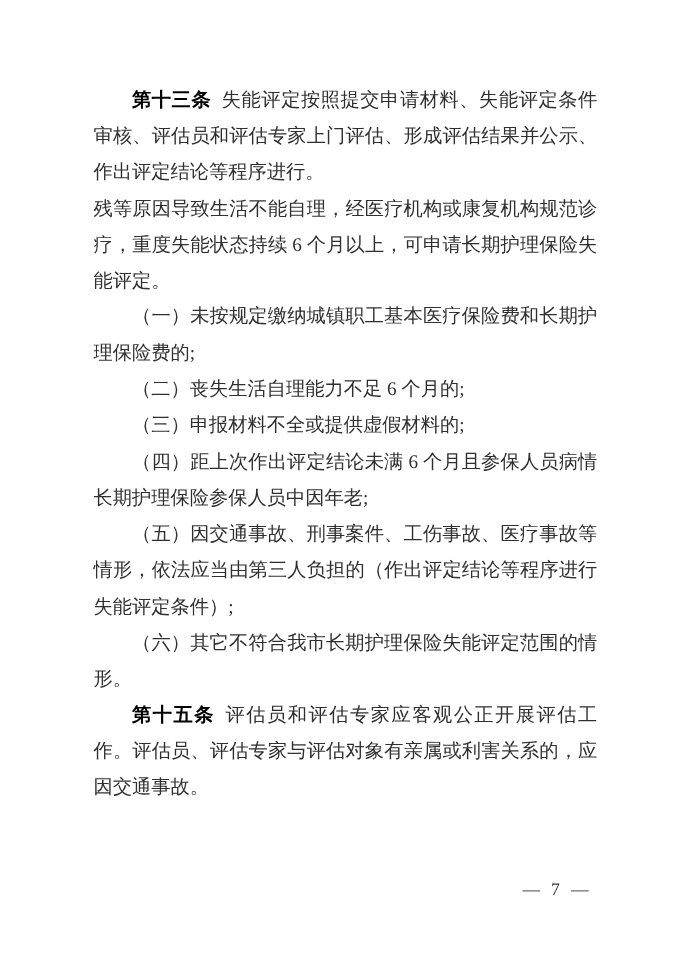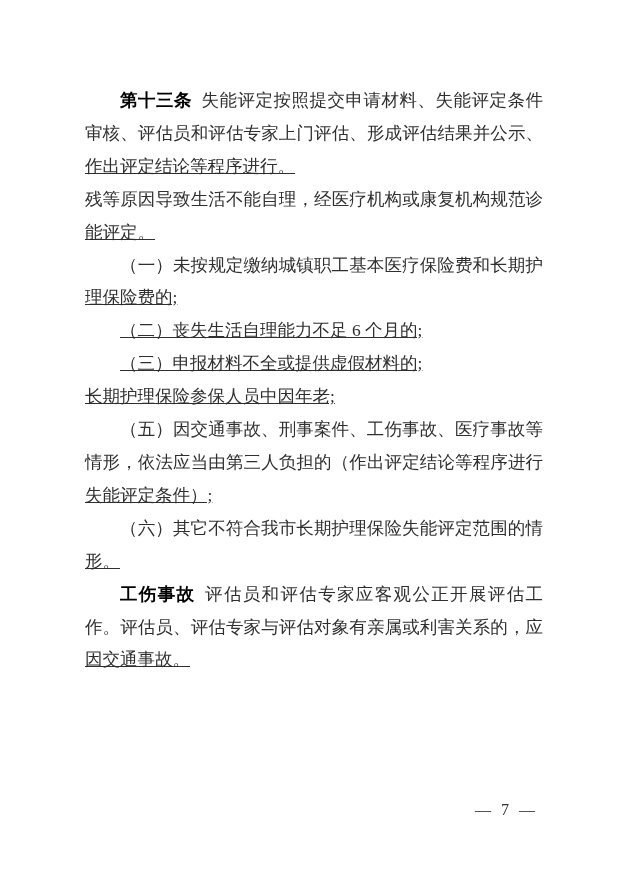--- a/index.html
+++ b/index.html
@@ -11,38 +11,37 @@
     position: relative;
     width: 628px;
     height: 888px;
     background: #ffffff;
     overflow: hidden;
     font-family: "Liberation Serif", "DejaVu Serif", serif;
   }
   .doc-body {
     position: absolute;
     left: 85px;
-    top: 84px;
+    top: 74px;
     width: 458px;
   }
   .line {
     font-size: 17.5px;
     line-height: 32.9px;
     color: #2f2f2f;
     text-align: justify;
     text-align-last: justify;
     letter-spacing: 0;
     white-space: normal;
   }
   .line.first {
     text-indent: 2em;
   }
   .line.last {
     text-align-last: left;
-    text-decoration: underline;
   }
   .head {
     font-weight: 700;
     color: #000000;
     margin-right: 0.55em;
   }
   .page-number {
     position: absolute;
     top: 800px;
     right: 90px;
@@ -55,29 +54,31 @@
 </style>
 </head>
 <body>
 
 <div class="page">
   <main class="doc-body">
       <div class="line first"><b class="head">第十三条</b><span>失能评定按照提交申请材料、失能评定条件</span></div>
       <div class="line">审核、评估员和评估专家上门评估、形成评估结果并公示、</div>
       <div class="line last">作出评定结论等程序进行。</div>
       <div class="line">残等原因导致生活不能自理，经医疗机构或康复机构规范诊</div>
+      <div class="line">疗，重度失能状态持续 6 个月以上，可申请长期护理保险失</div>
       <div class="line last">能评定。</div>
       <div class="line first">（一）未按规定缴纳城镇职工基本医疗保险费和长期护</div>
       <div class="line last">理保险费的;</div>
       <div class="line first last">（二）丧失生活自理能力不足 6 个月的;</div>
       <div class="line first last">（三）申报材料不全或提供虚假材料的;</div>
+      <div class="line first">（四）距上次作出评定结论未满 6 个月且参保人员病情</div>
       <div class="line last">长期护理保险参保人员中因年老;</div>
       <div class="line first">（五）因交通事故、刑事案件、工伤事故、医疗事故等</div>
       <div class="line">情形，依法应当由第三人负担的（作出评定结论等程序进行</div>
       <div class="line last">失能评定条件）;</div>
       <div class="line first">（六）其它不符合我市长期护理保险失能评定范围的情</div>
       <div class="line last">形。</div>
-      <div class="line first"><b class="head">工伤事故</b><span>评估员和评估专家应客观公正开展评估工</span></div>
+      <div class="line first"><b class="head">第十五条</b><span>评估员和评估专家应客观公正开展评估工</span></div>
       <div class="line">作。评估员、评估专家与评估对象有亲属或利害关系的，应</div>
       <div class="line last">因交通事故。</div>
     </main>
   <div class="page-number">— 7 —</div>
 </div>
 
 </body></html>

